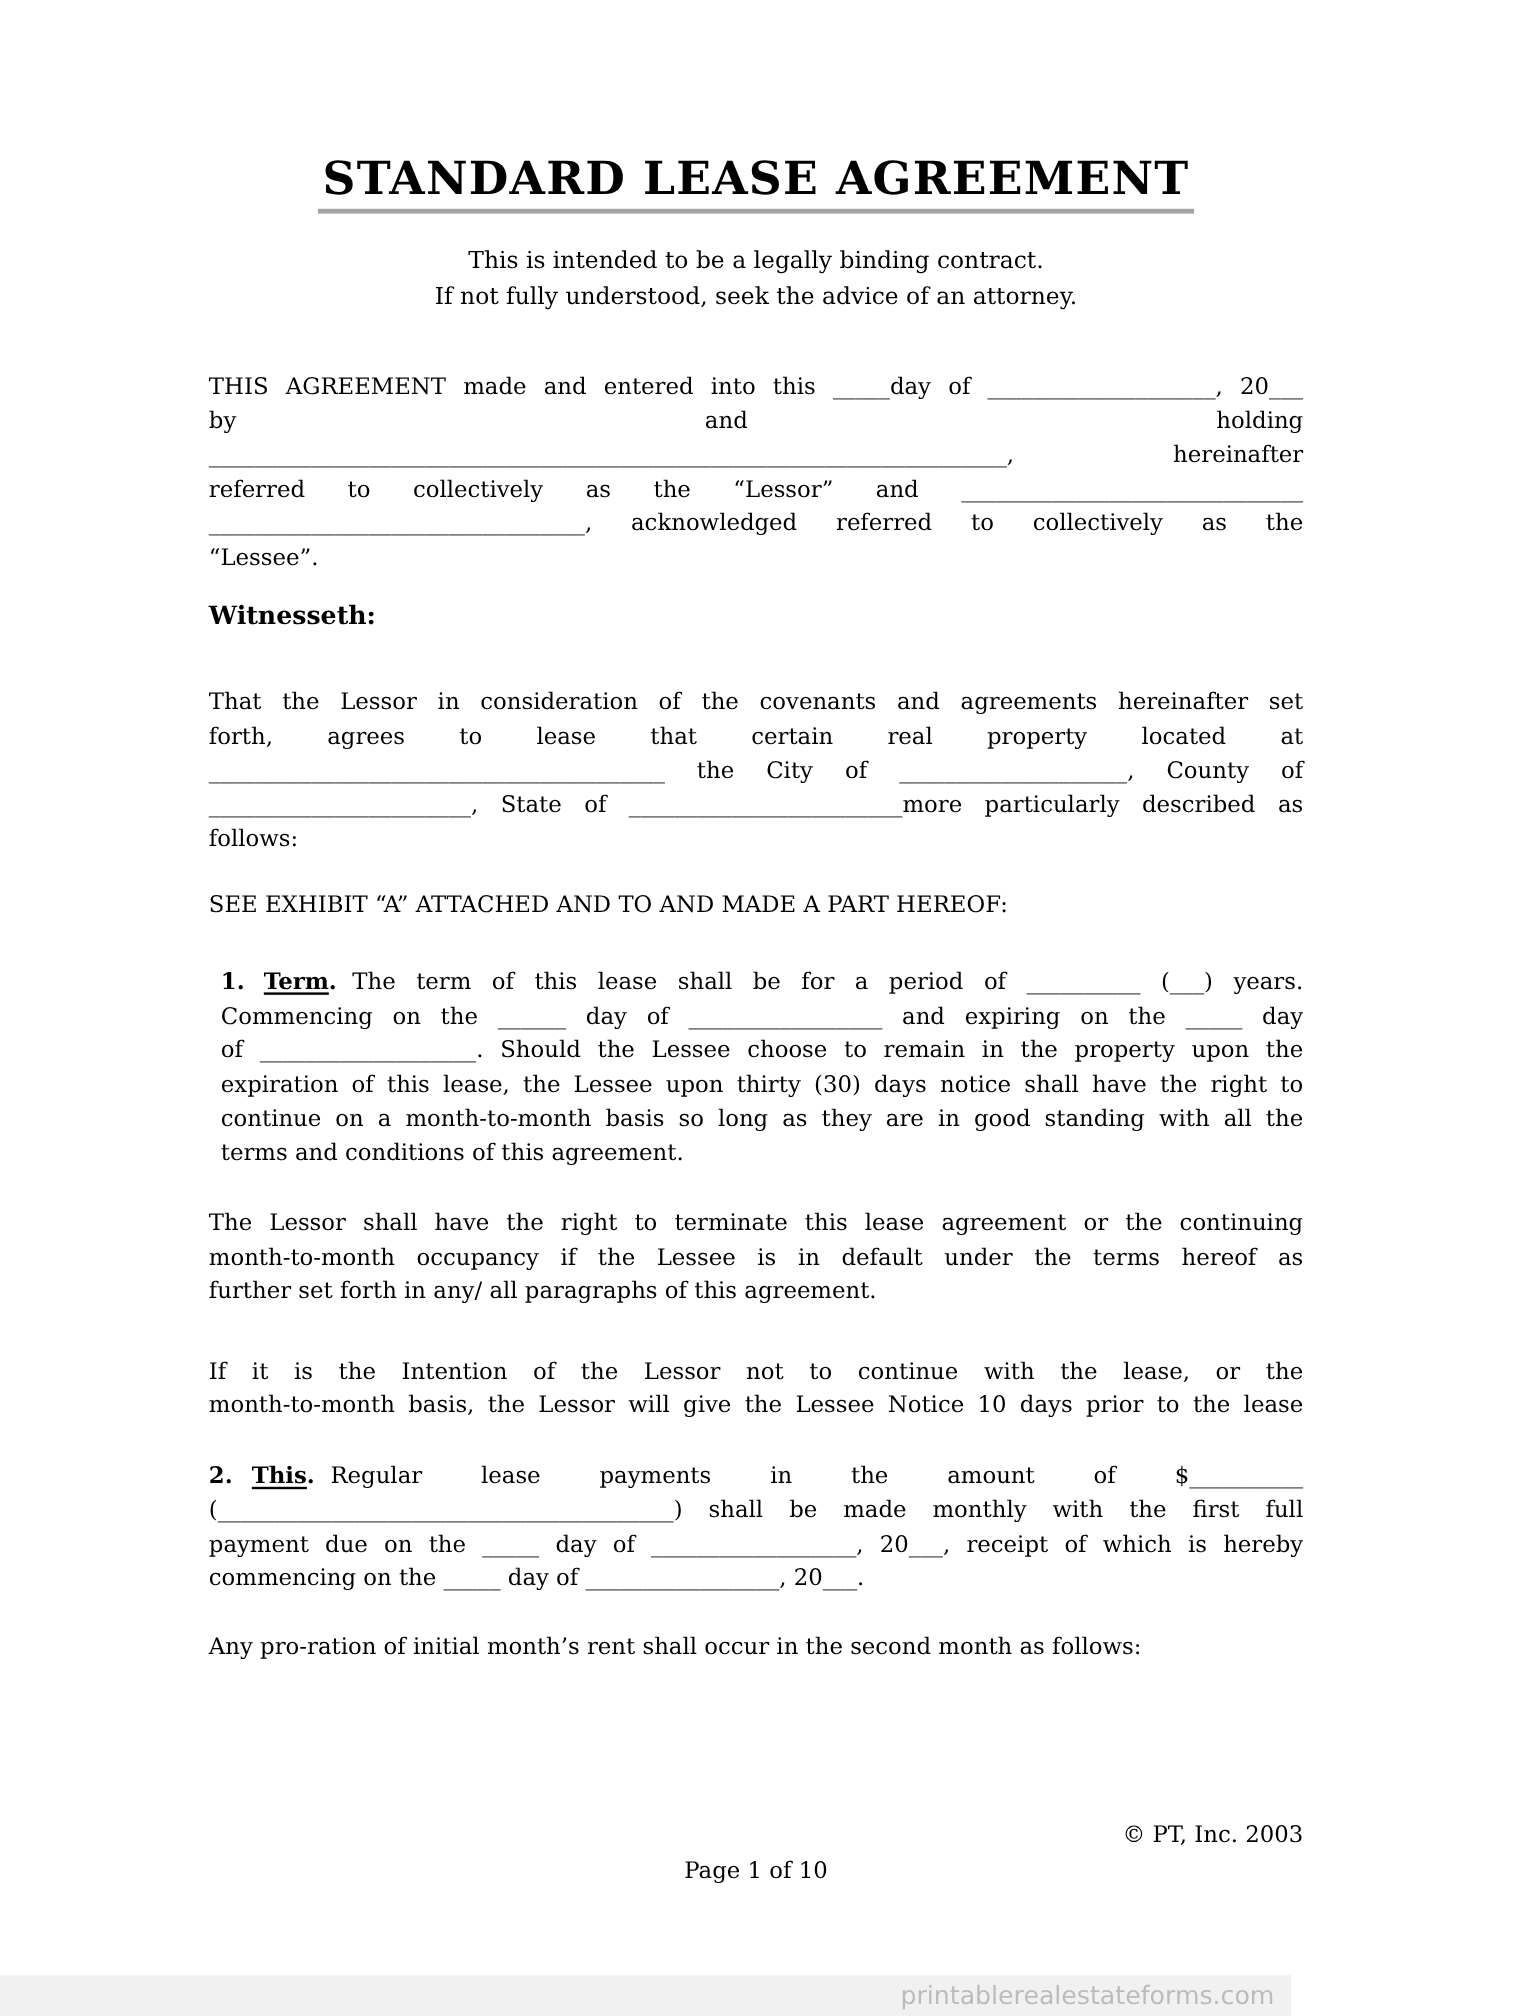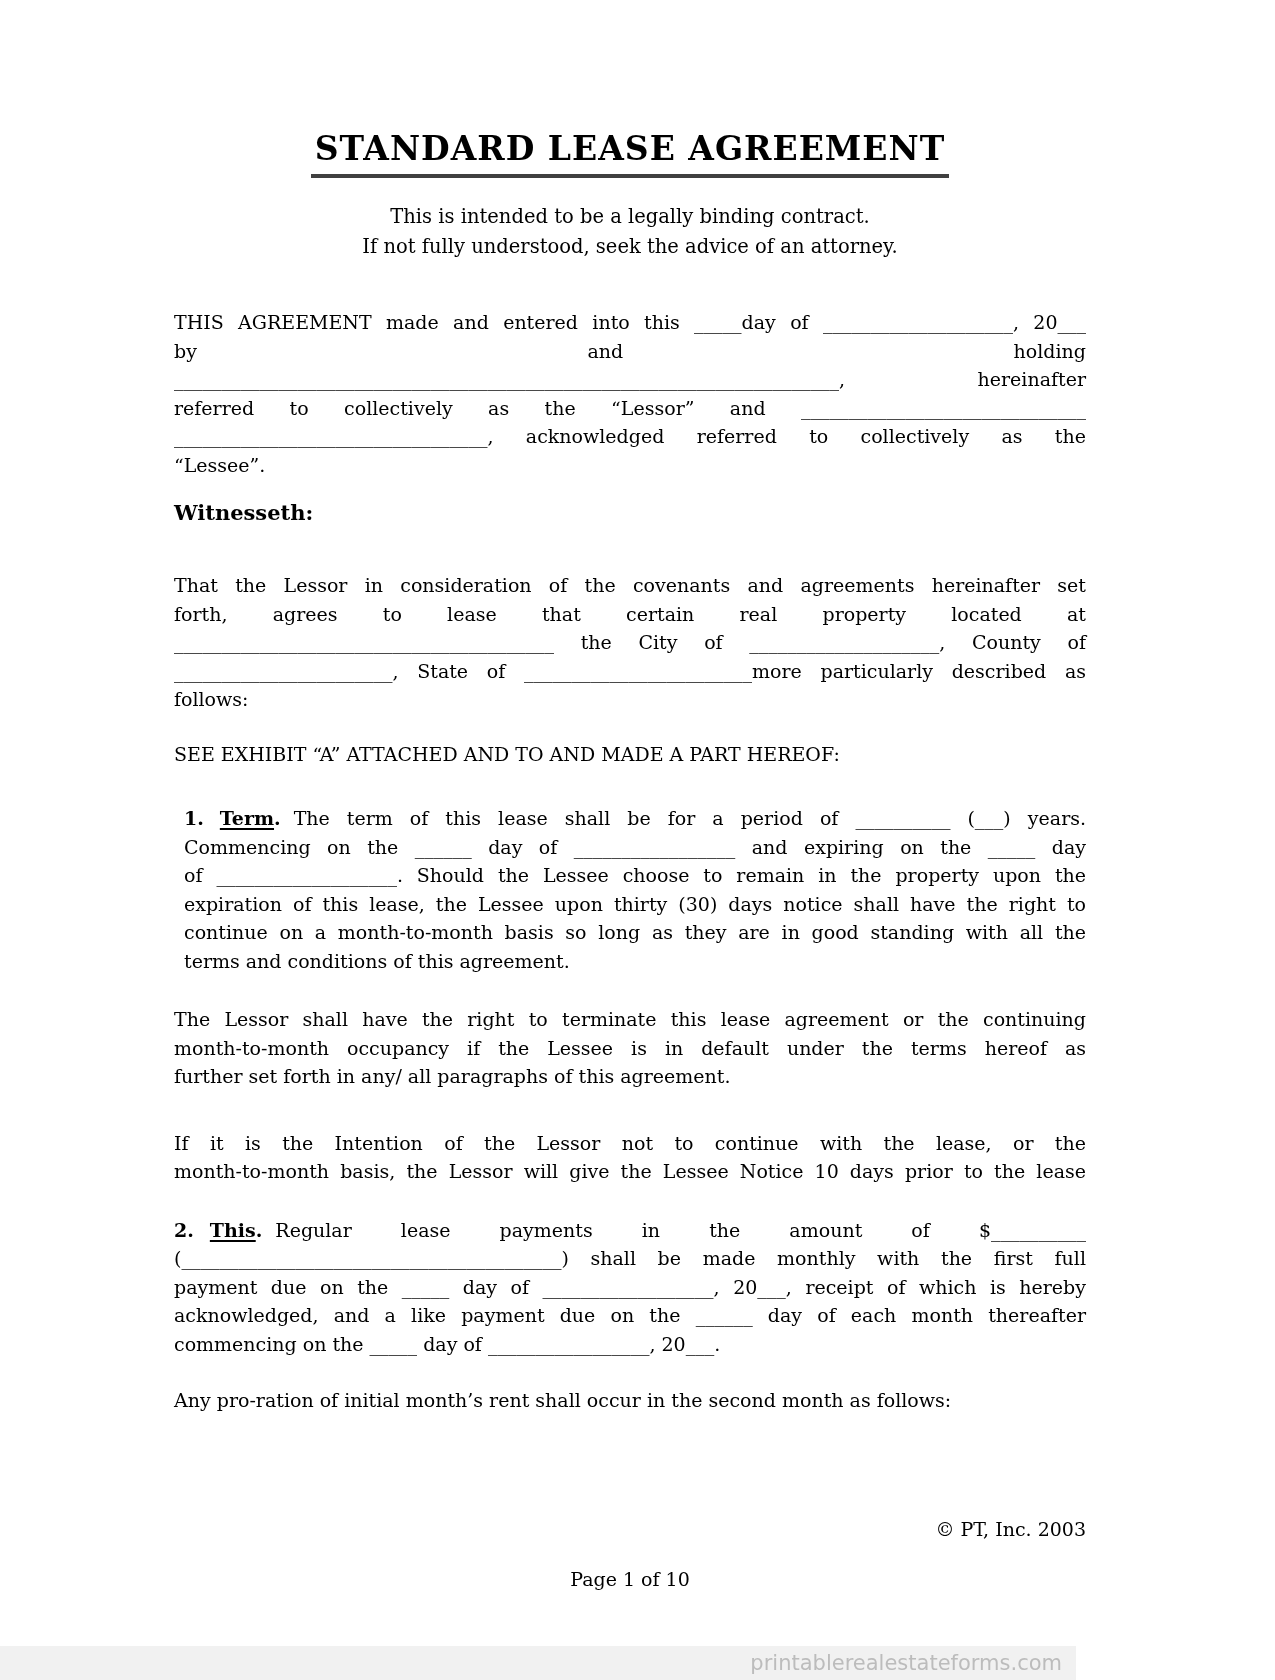--- a/index.html
+++ b/index.html
@@ -4,22 +4,22 @@
 <style>
   html,body { margin:0; padding:0; background:#ffffff; }
   .page {
     position:relative; width:1275px; height:1680px; background:#ffffff;
     font-family:"DejaVu Serif", serif; color:#000000; overflow:hidden;
   }
   .content { position:absolute; left:174px; top:0; width:912px; }
 
   .doc-title { text-align:center; margin-top:128px; }
   .doc-title .t {
-    display:inline-block; font-size:33px; font-weight:bold; line-height:42px;
-    letter-spacing:1px; border-bottom:4px solid #404040; padding:0 4px 4px 4px;
+    display:inline-block; font-size:38px; font-weight:bold; line-height:42px;
+    letter-spacing:1px; border-bottom:4px solid #a3a3a3; padding:0 4px 4px 4px;
   }
   .subtitle { margin-top:24px; text-align:center; font-size:19.5px; line-height:30px; }
 
   .para { font-size:19px; line-height:28.5px; margin:0; }
   .jline { text-align:justify; text-align-last:justify; }
   .jline.last { text-align-last:left; }
   .jline.left { text-align:left; text-align-last:left; }
 
   .witnesseth { margin-top:18px; font-size:21px; font-weight:bold; line-height:32px; }
 
@@ -31,21 +31,21 @@
   .m-p4      { margin-top:38px; }
   .m-rent    { margin-top:30px; }
   .m-pro     { margin-top:28px; }
 
   .sec-num  { font-weight:bold; margin-right:16px; }
   .sec-label{ font-weight:bold; text-decoration:underline; text-decoration-thickness:2px; text-underline-offset:3px; }
   .sec-dot  { font-weight:bold; }
   .sec-rest { margin-left:13px; }
 
   .copyright { position:absolute; top:1516px; left:174px; width:912px; text-align:right; font-size:19px; line-height:26px; }
-  .pageno    { position:absolute; top:1546px; left:174px; width:912px; text-align:center; font-size:19px; line-height:26px;margin-top:20px; }
+  .pageno    { position:absolute; top:1546px; left:174px; width:912px; text-align:center; font-size:19px; line-height:26px; }
 
   .sitebar {
     position:absolute; left:0; top:1646px; width:1076px; height:34px; background:#f1f1f1;
   }
   .sitebar .site-text {
     position:absolute; right:14px; top:0; line-height:34px;
     font-family:"DejaVu Sans", sans-serif; font-size:21px; color:#bcbcbc;
   }
 </style>
 </head>
@@ -103,21 +103,20 @@
 
     <div class="para m-p4">
       <div class="jline">If it is the Intention of the Lessor not to continue with the lease, or the</div>
       <div class="jline">month-to-month basis, the Lessor will give the Lessee Notice 10 days prior to the lease</div>
     </div>
 
     <div class="para m-rent">
       <div class="jline"><span class="sec-num">2.</span><span class="sec-label">This</span><span class="sec-dot">.</span><span class="sec-rest">Regular lease payments in the amount of $__________</span></div>
       <div class="jline">(________________________________________) shall be made monthly with the first full</div>
       <div class="jline">payment due on the _____ day of __________________, 20___, receipt of which is hereby</div>
-      <div class="jline">acknowledged, and a like payment due on the ______ day of each month thereafter</div>
       <div class="jline last">commencing on the _____ day of _________________, 20___.</div>
     </div>
 
     <div class="para m-pro">
       <div class="jline left">Any pro-ration of initial month’s rent shall occur in the second month as follows:</div>
     </div>
 
   </div>
 
   <div class="copyright">© PT, Inc. 2003</div>

